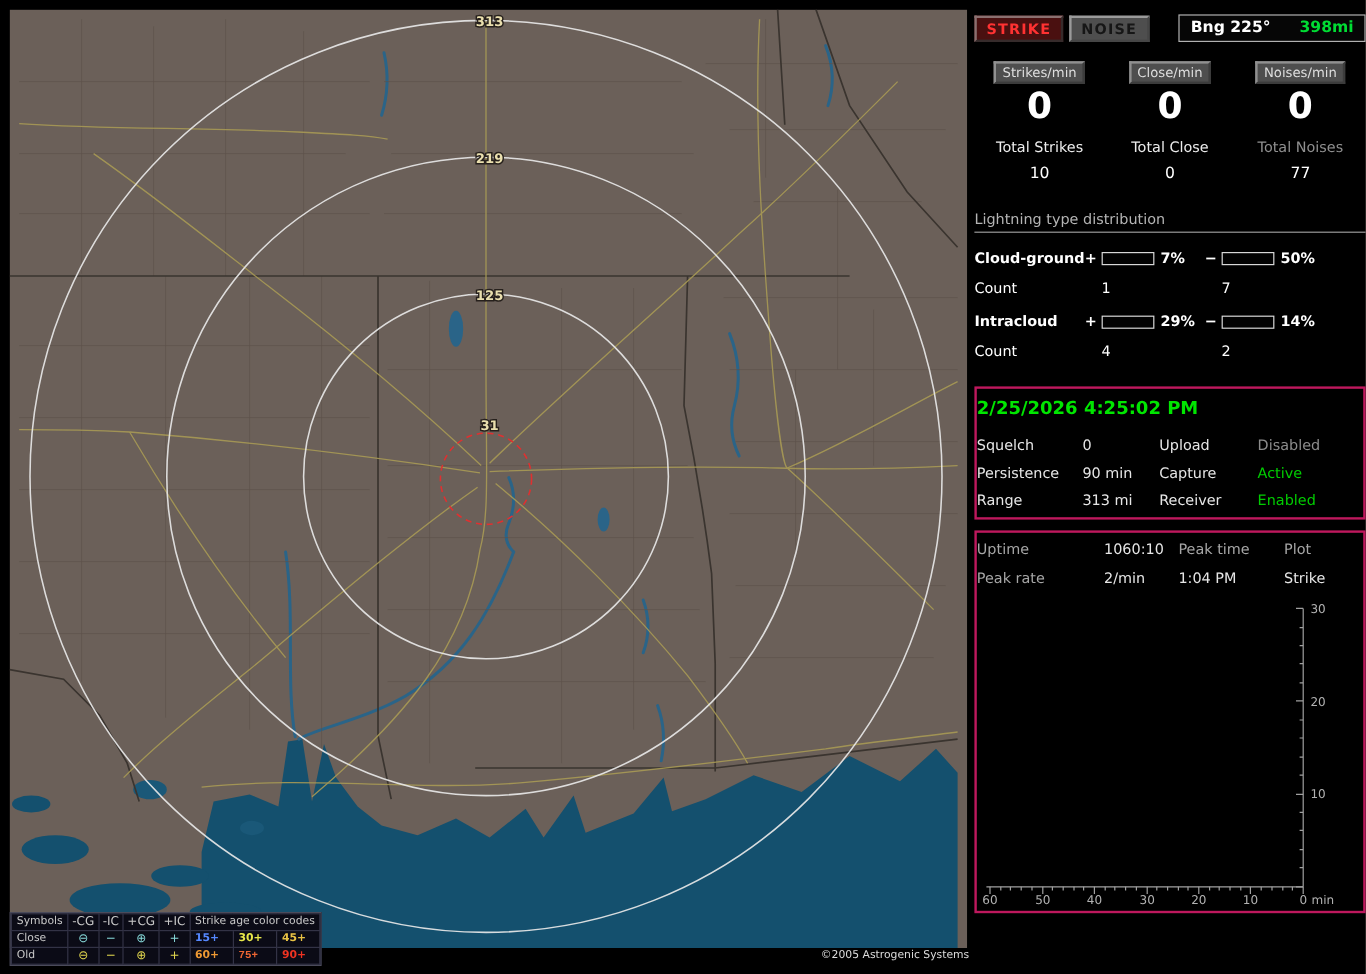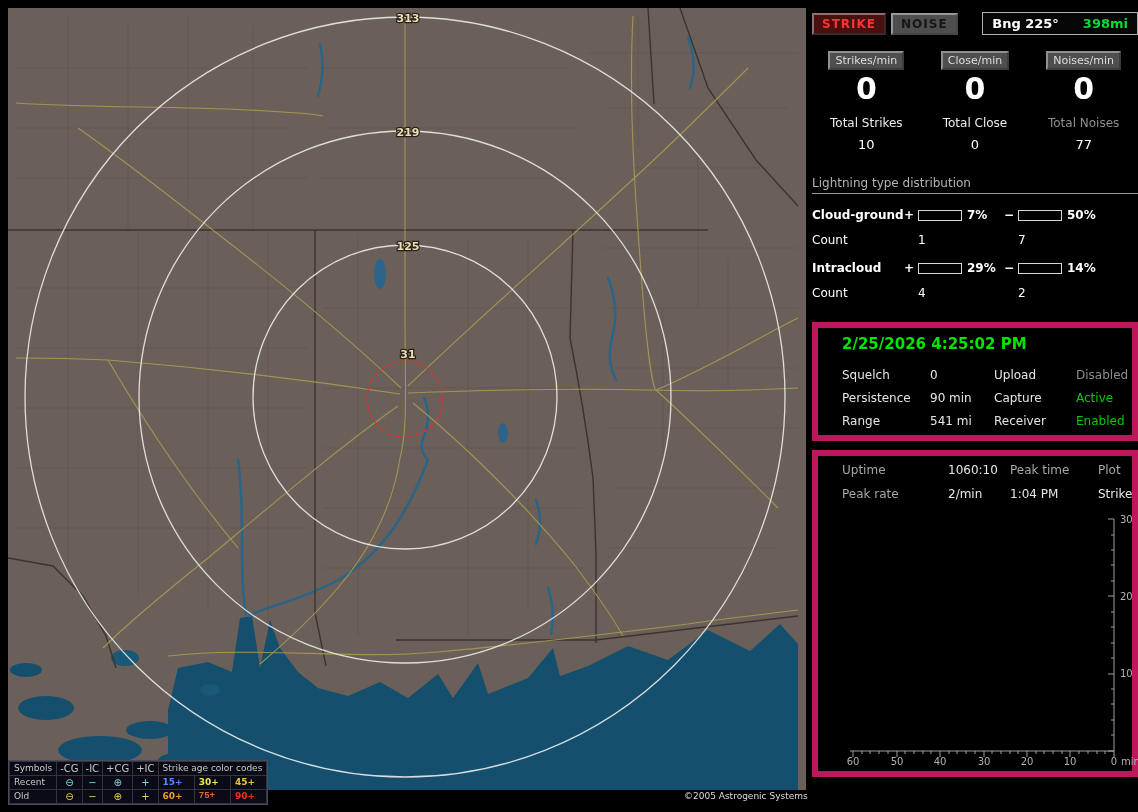--- a/index.html
+++ b/index.html
@@ -47,21 +47,21 @@
   .dist-row{display:flex;align-items:center;margin-top:14px;font-weight:bold;font-size:12px;color:#fff}
   .dist-label{width:92px}
   .sign{width:12px}
   .bar{width:44px;height:11px;border:1px solid #d8d8d8;background:#020202;margin:0 2px}
   .bar-fill{height:100%}
   .pct{width:40px;padding-left:3px}
   .count-row{display:flex;font-size:12px;color:#fff;margin-top:11px}
   .count-label{width:106px}
   .count-v1{width:100px}
 
-  .info-box{border:6px solid #be185d;margin-top:22px;padding:7px 24px}
+  .info-box{border:2px solid #be185d;margin-top:22px;padding:7px 0}
   .clock{color:#00e600;font-weight:bold;font-size:15px}
   .status-grid{display:grid;grid-template-columns:88px 64px 82px 1fr;row-gap:9px;font-size:12px;margin-top:15px}
   .val-dim{color:#8c8c8c}
   .val-green{color:#00cc00}
   .stats-box{margin-top:9px;padding-bottom:2px}
   .stats-grid{display:grid;grid-template-columns:106px 62px 88px 1fr;row-gap:10px;font-size:12px}
   .stat-label{color:#a6a6a6}
   .trend-row{display:flex;font-size:12px;margin-top:12px}
   .trend-row .stat-label{width:106px}
   svg.trend{display:block;margin-top:10px}
@@ -142,21 +142,21 @@
       <tbody>
           <tr>
         <td>Symbols</td>
         <td class="sym">-CG</td>
         <td class="sym">-IC</td>
         <td class="sym">+CG</td>
         <td class="sym">+IC</td>
         <td colspan="3">Strike age color codes</td>
       </tr>
       <tr>
-        <td>Recent</td>
+        <td>Close</td>
         <td class="sym sym-recent">⊖</td>
         <td class="sym sym-recent">−</td>
         <td class="sym sym-recent">⊕</td>
         <td class="sym sym-recent">+</td>
         <td class="age" style="color: rgb(85, 136, 255);">15+</td>
         <td class="age" style="color: rgb(232, 232, 74);">30+</td>
         <td class="age" style="color: rgb(232, 194, 68);">45+</td>
       </tr>
       <tr>
         <td>Old</td>
@@ -245,21 +245,21 @@
         <span>0</span>
         <span>Upload</span>
         <span class="val-dim">Disabled</span>
 
         <span>Persistence</span>
         <span>90 min</span>
         <span>Capture</span>
         <span class="val-green">Active</span>
 
         <span>Range</span>
-        <span>541 mi</span>
+        <span>313 mi</span>
         <span>Receiver</span>
         <span class="val-green">Enabled</span>
       </div>
     </div>
 
     <div class="info-box stats-box">
       <div class="stats-grid">
         <span class="stat-label">Uptime</span>
         <span>1060:10</span>
         <span class="stat-label">Peak time</span>

